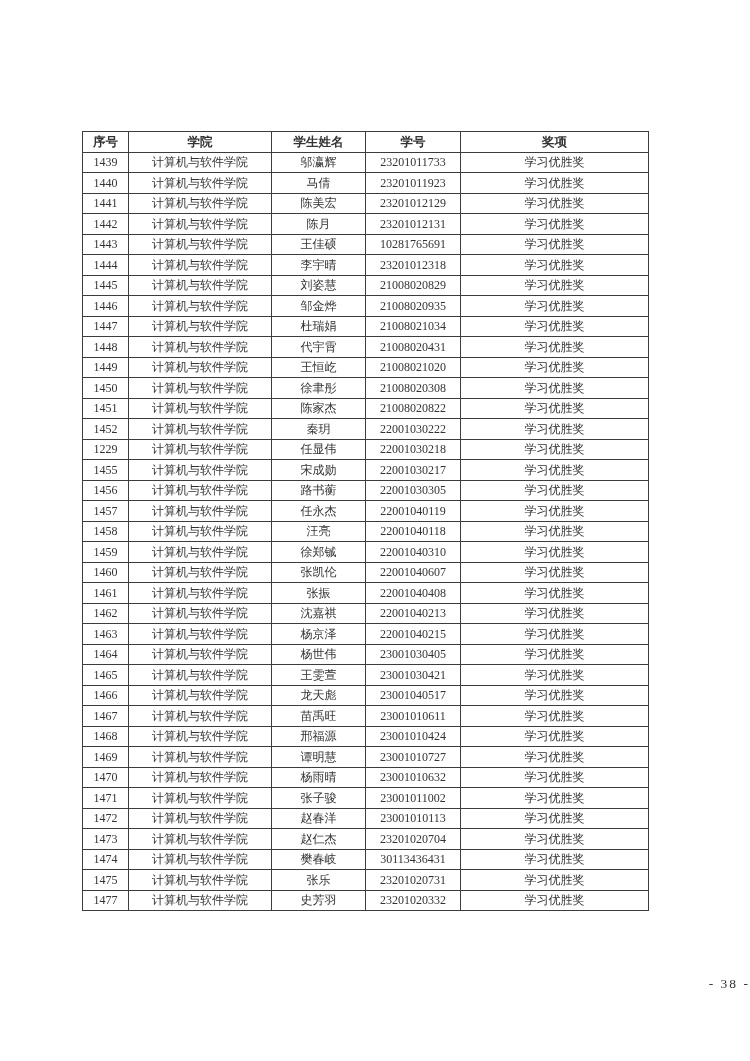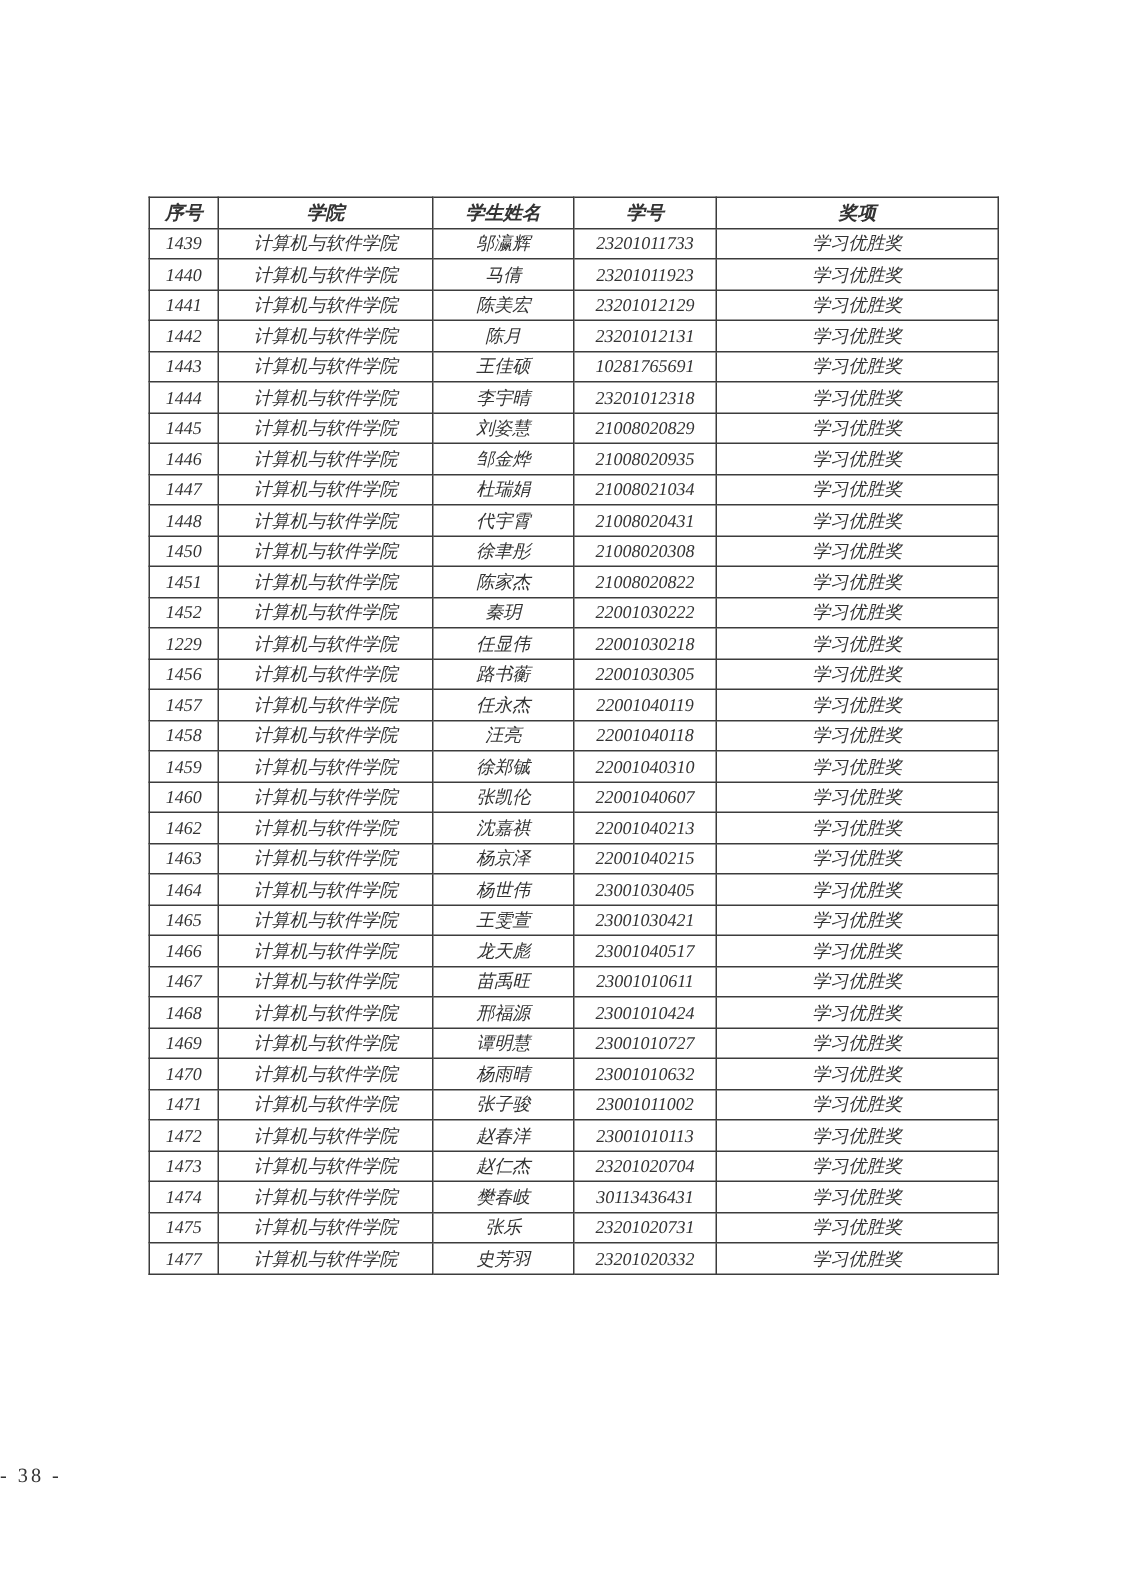--- a/index.html
+++ b/index.html
@@ -11,26 +11,25 @@
     position: relative;
     width: 750px;
     height: 1061px;
     background: #ffffff;
     overflow: hidden;
     font-family: "Liberation Serif", "DejaVu Serif", serif;
     color: #333333;
   }
   table.award-table {
     position: absolute;
-    left: 99px;
+    left: 82px;
     top: 131px;
     width: 566px;
     border-collapse: collapse;
     table-layout: fixed;
-    font-style: italic;
   }
   table.award-table th,
   table.award-table td {
     border: 1px solid #3c3c3c;
     height: 19.5px;
     padding: 0 2px;
     text-align: center;
     vertical-align: middle;
     font-size: 12px;
     line-height: 1;
@@ -45,21 +44,21 @@
   .col-serial  { width: 46px; }
   .col-college { width: 143px; }
   .col-name    { width: 94px; }
   .col-id      { width: 95px; }
   .col-award   { width: 188px; }
   .page-footer {
     position: absolute;
     left: 0;
     top: 976px;
     width: 100%;
-    text-align: left;
+    text-align: right;
     font-size: 13.5px;
     letter-spacing: 2px;
     color: #333333;
   }
 </style>
 </head>
 <body>
 
 <div class="page">
 
@@ -145,20 +144,27 @@
           <td>学习优胜奖</td>
         </tr>
         <tr>
           <td>1448</td>
           <td>计算机与软件学院</td>
           <td>代宇霄</td>
           <td>21008020431</td>
           <td>学习优胜奖</td>
         </tr>
         <tr>
+          <td>1449</td>
+          <td>计算机与软件学院</td>
+          <td>王恒屹</td>
+          <td>21008021020</td>
+          <td>学习优胜奖</td>
+        </tr>
+        <tr>
           <td>1450</td>
           <td>计算机与软件学院</td>
           <td>徐聿彤</td>
           <td>21008020308</td>
           <td>学习优胜奖</td>
         </tr>
         <tr>
           <td>1451</td>
           <td>计算机与软件学院</td>
           <td>陈家杰</td>
@@ -173,20 +179,27 @@
           <td>学习优胜奖</td>
         </tr>
         <tr>
           <td>1229</td>
           <td>计算机与软件学院</td>
           <td>任显伟</td>
           <td>22001030218</td>
           <td>学习优胜奖</td>
         </tr>
         <tr>
+          <td>1455</td>
+          <td>计算机与软件学院</td>
+          <td>宋成勋</td>
+          <td>22001030217</td>
+          <td>学习优胜奖</td>
+        </tr>
+        <tr>
           <td>1456</td>
           <td>计算机与软件学院</td>
           <td>路书蘅</td>
           <td>22001030305</td>
           <td>学习优胜奖</td>
         </tr>
         <tr>
           <td>1457</td>
           <td>计算机与软件学院</td>
           <td>任永杰</td>
@@ -208,20 +221,27 @@
           <td>学习优胜奖</td>
         </tr>
         <tr>
           <td>1460</td>
           <td>计算机与软件学院</td>
           <td>张凯伦</td>
           <td>22001040607</td>
           <td>学习优胜奖</td>
         </tr>
         <tr>
+          <td>1461</td>
+          <td>计算机与软件学院</td>
+          <td>张振</td>
+          <td>22001040408</td>
+          <td>学习优胜奖</td>
+        </tr>
+        <tr>
           <td>1462</td>
           <td>计算机与软件学院</td>
           <td>沈嘉祺</td>
           <td>22001040213</td>
           <td>学习优胜奖</td>
         </tr>
         <tr>
           <td>1463</td>
           <td>计算机与软件学院</td>
           <td>杨京泽</td>

